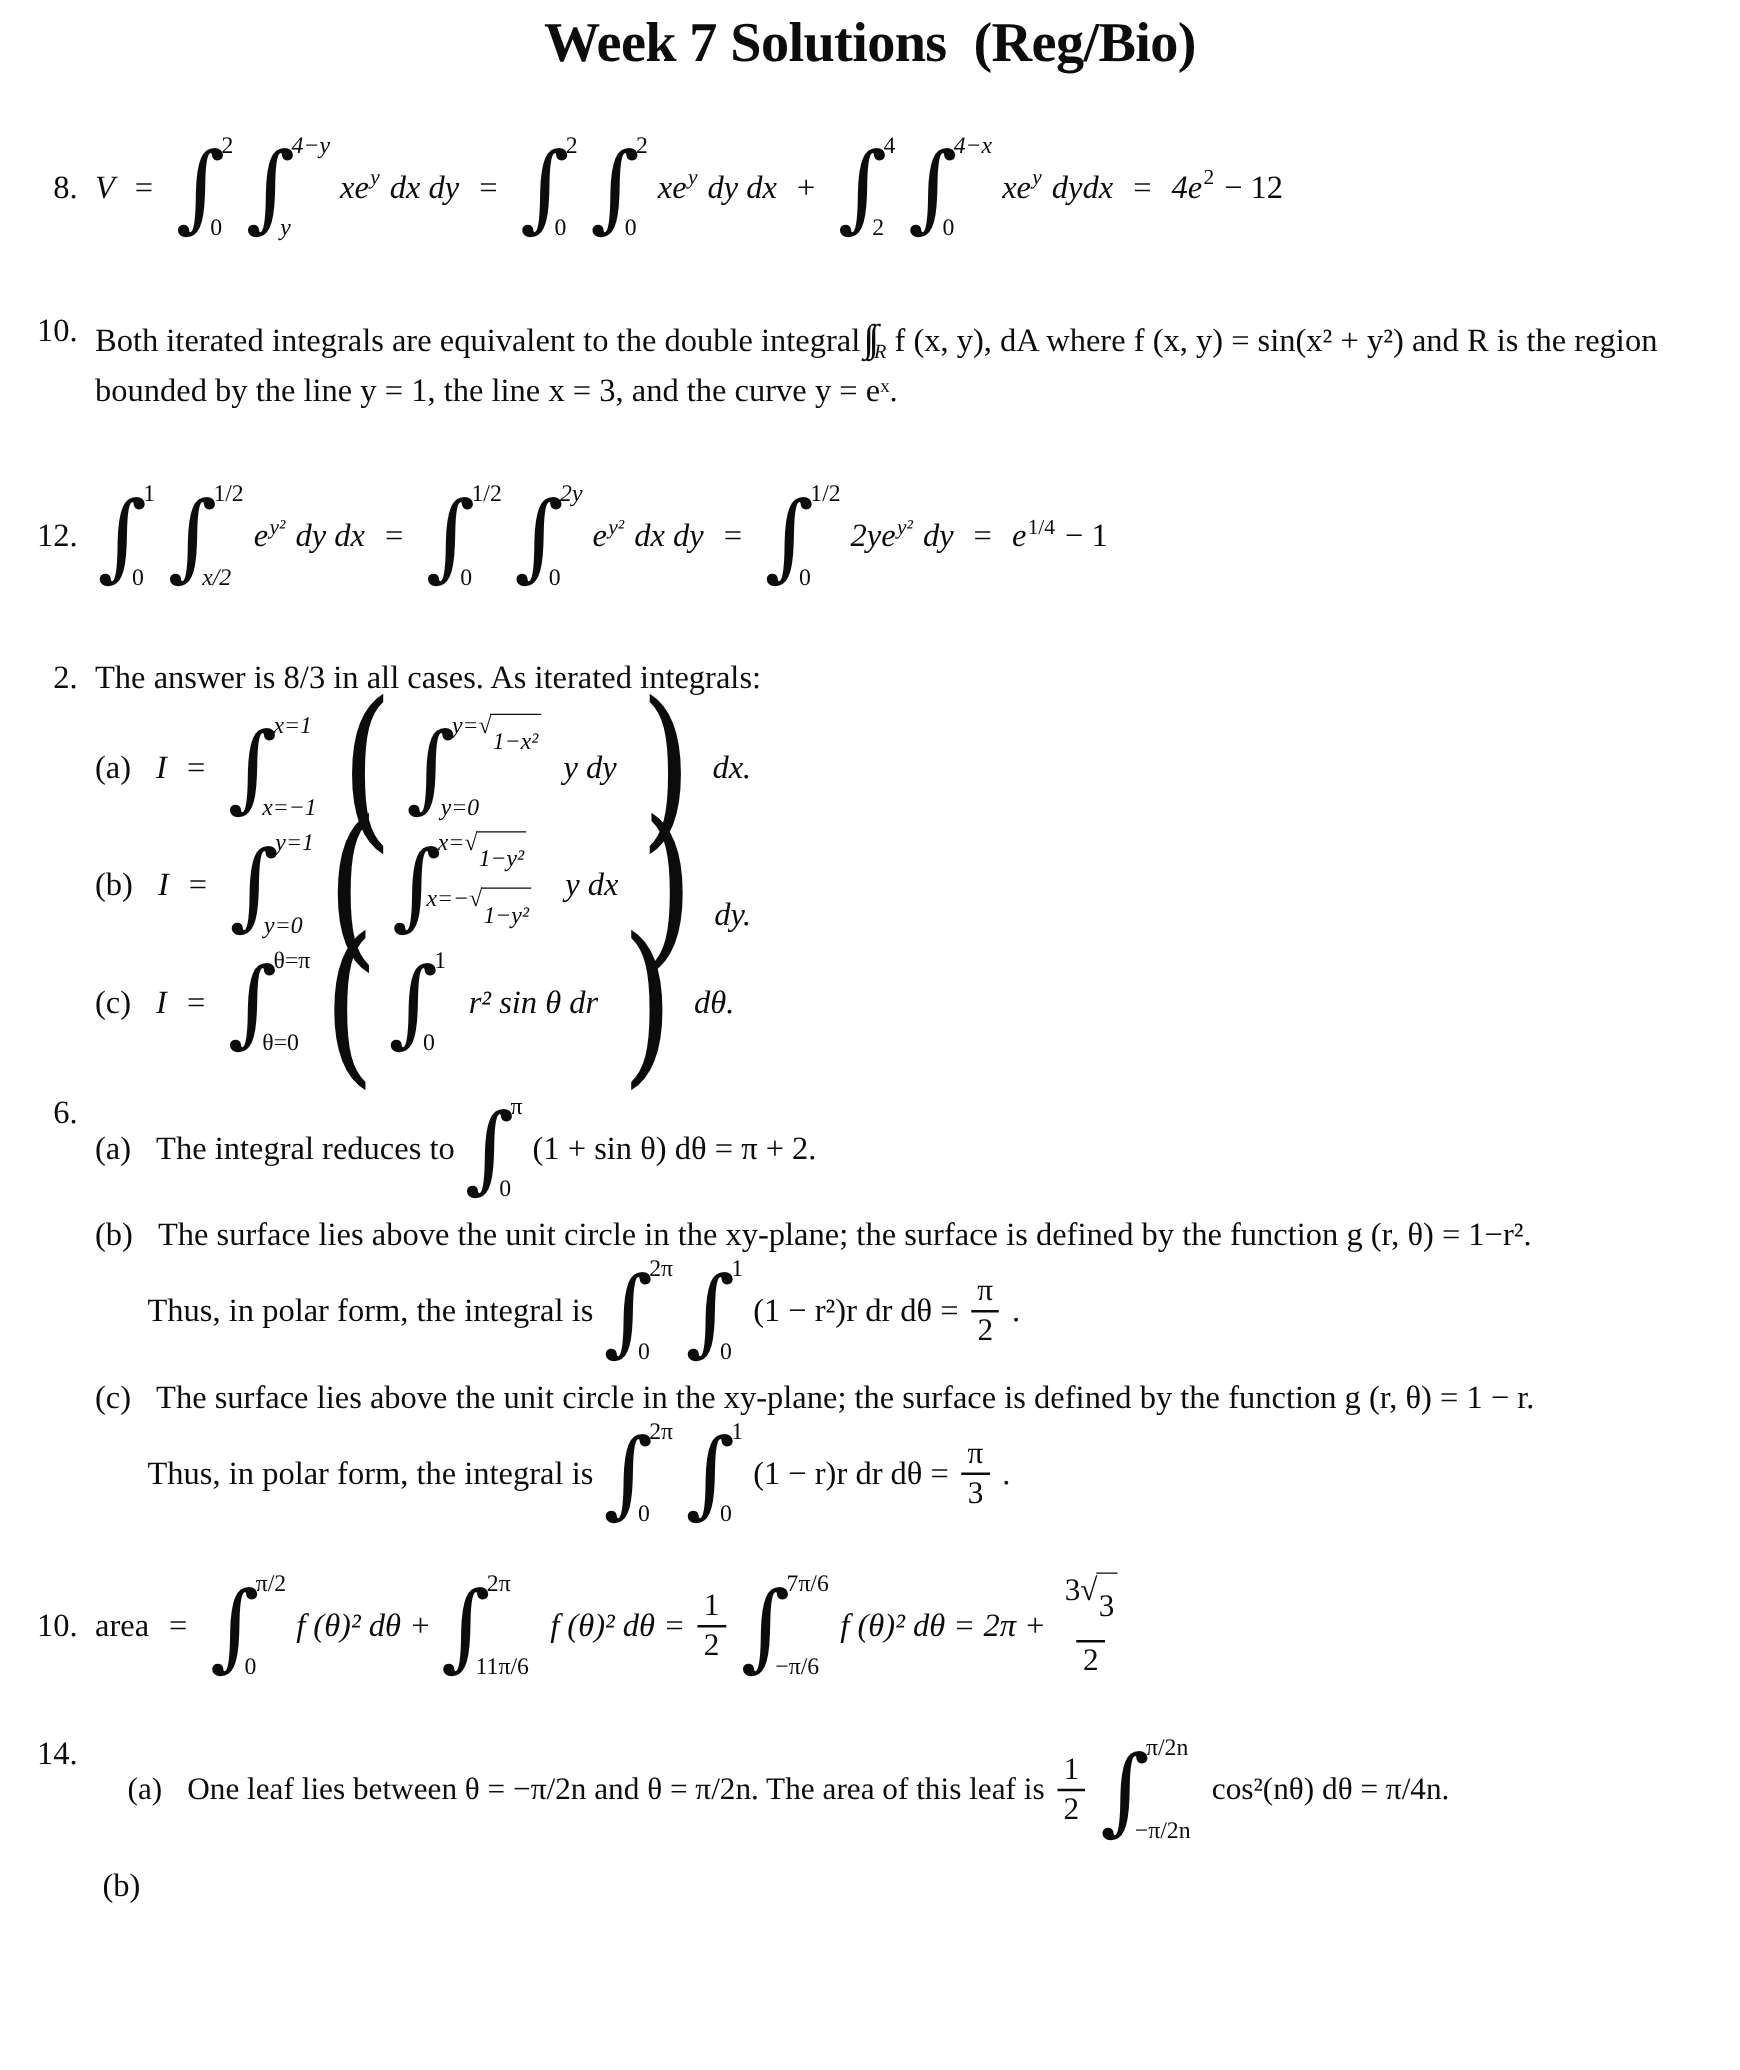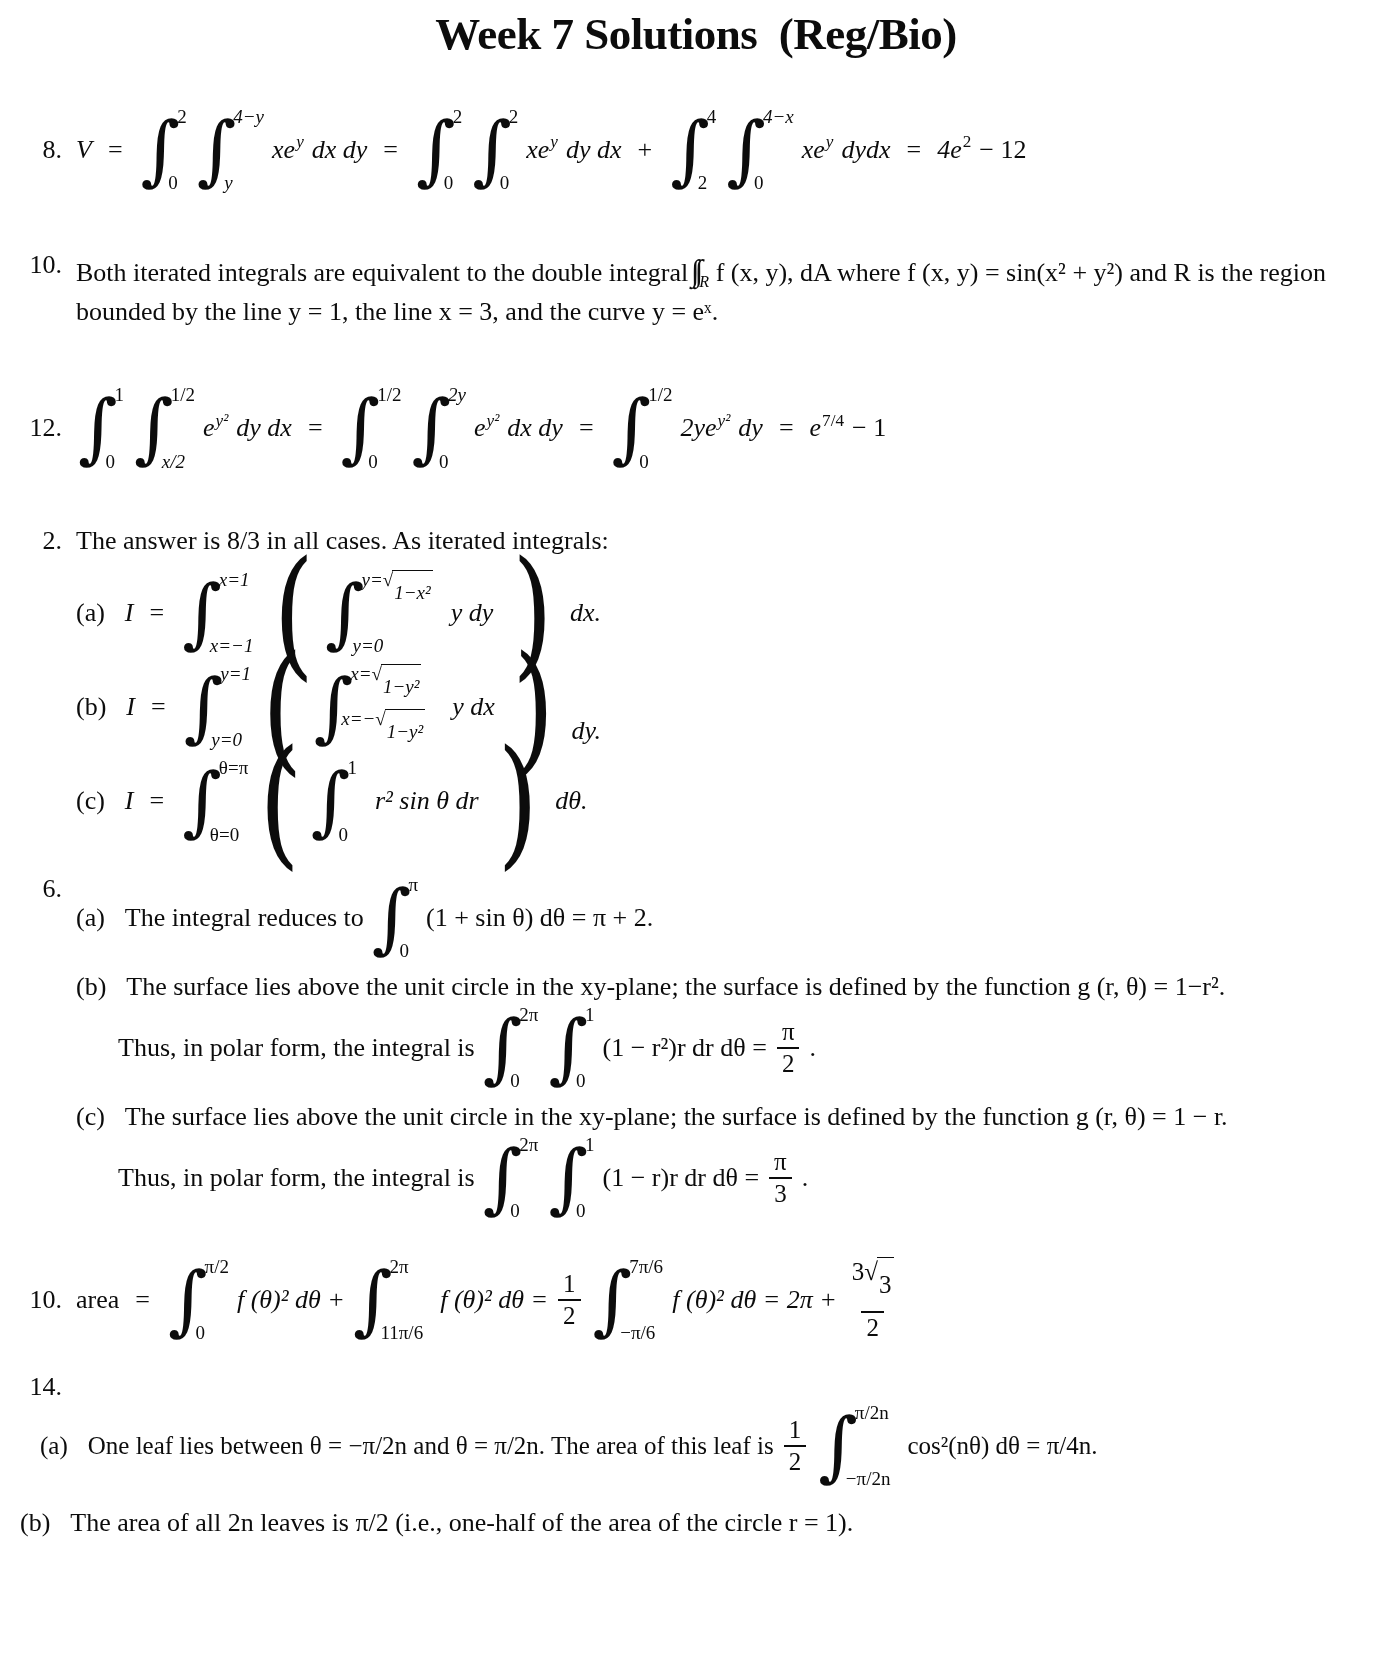--- a/index.html
+++ b/index.html
@@ -54,21 +54,21 @@
   .dint .dsub { font-size:0.62em; vertical-align:-0.35em; }
   
   .mt-p8   { margin-top:46px; }
   .mt-p10  { margin-top:56px; }
   .mt-p12  { margin-top:54px; }
   .mt-p2   { margin-top:54px; }
   .mt-p2a  { margin-top:12px; }
   .mt-sub  { margin-top:6px; }
   .mt-p6   { margin-top:28px; }
   .mt-p10b { margin-top:34px; }
-  .mt-p14  { margin-top:28px;flex-direction:column; }
+  .mt-p14  { margin-top:43px; }
   .mt-p14b { margin-top:18px; }
   .thus { margin-left:42px; margin-top:2px; }
 </style>
 </head>
 <body>
 
 <div class="page">
 
   <div class="title">Week 7 Solutions  (Reg/Bio)</div>
 
@@ -171,21 +171,21 @@
       <span class="op">=</span>
       <span class="int">
           <span class="ig">∫</span>
           <span class="ib">
             <span class="hi">1/2</span>
             <span class="lo">0</span>
           </span>
         </span>
       <span class="term it"><span>2ye</span><span class="tsup">y²</span><span class="dtail">dy</span></span>
       <span class="op">=</span>
-      <span class="term"><span class="it">e</span><span class="tsup">7/4</span><span class="dtail">− 1</span></span>
+      <span class="term"><span class="it">e</span><span class="tsup">1/4</span><span class="dtail">− 1</span></span>
     </div>
   </div>
 
   <div class="prob top mt-p2">
     <div class="pnum">2.</div>
     <div class="pbody">
       <div>The answer is 8/3 in all cases. As iterated integrals:</div>
 
       <div class="mrow mt-p2a">
         <span class="slab">(a)</span>
@@ -419,18 +419,17 @@
             <span class="ig">∫</span>
             <span class="ib">
               <span class="hi">π/2n</span>
               <span class="lo">−π/2n</span>
             </span>
           </span>
         <span>cos²(nθ) dθ = π/4n.</span>
       </div>
       <div class="mrow mt-p14b" style="margin-left:6px;">
         <span class="slab">(b)</span>
-        <span>The area of all 2n leaves is π/2 (i.e., one-half of the area of the circle r = 1).</span>
       </div>
     </div>
   </div>
 
 </div>
 
 </body></html>

